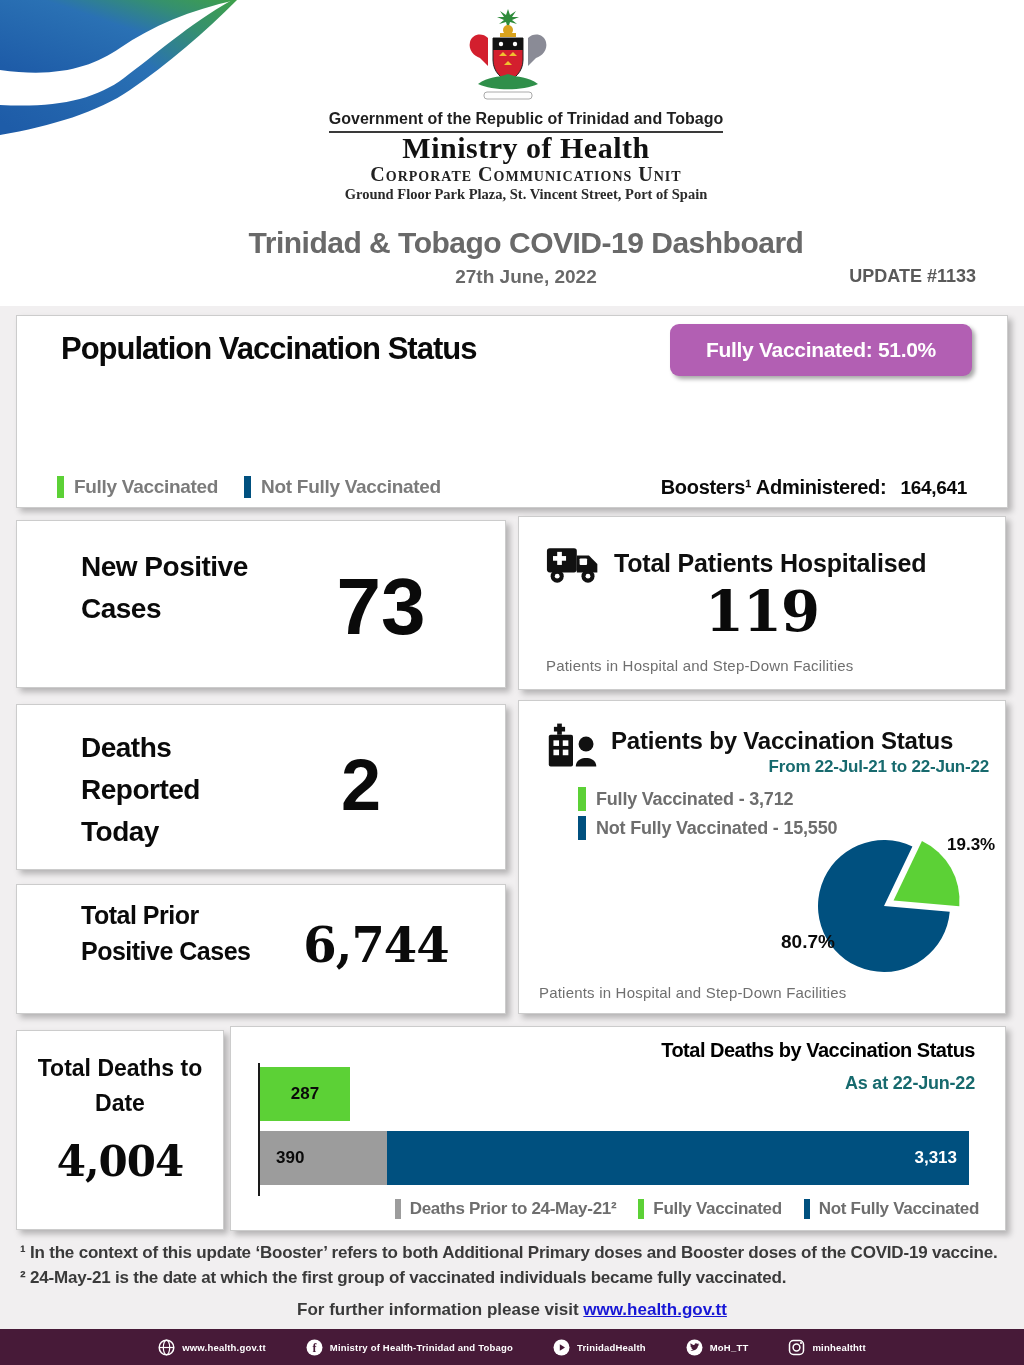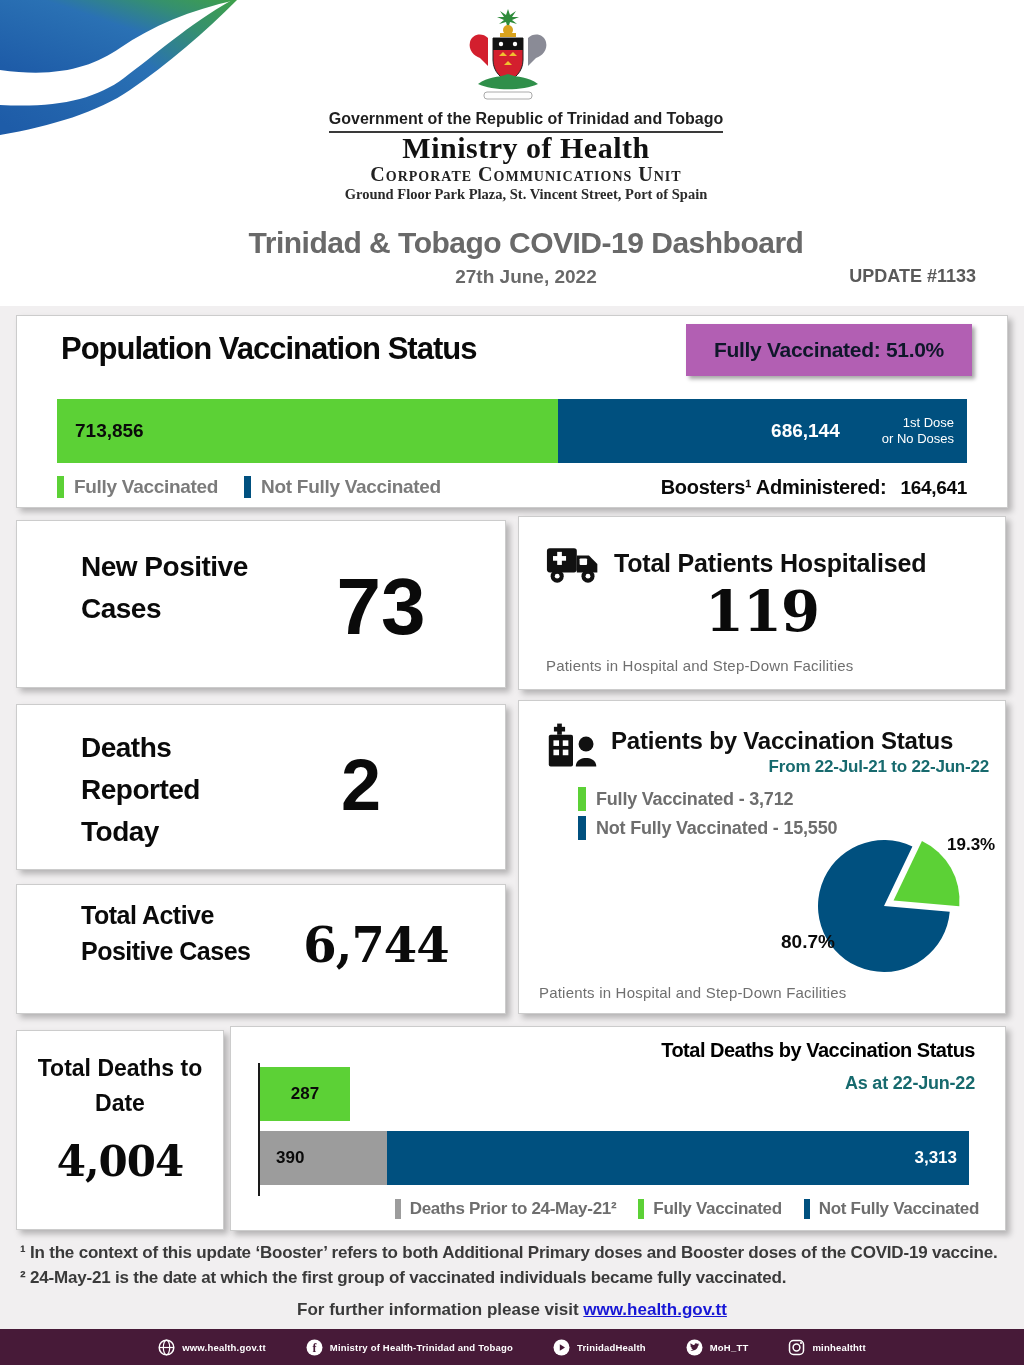--- a/index.html
+++ b/index.html
@@ -22,22 +22,22 @@
   .maintitle{top:226px;font-size:30px;font-weight:700;color:#696969;letter-spacing:-.5px;}
   .datetxt{top:266px;font-size:19px;font-weight:700;color:#696969;}
   .updatetxt{position:absolute;right:48px;top:266px;font-size:18px;font-weight:700;color:#595959;}
 
   
   .card{position:absolute;background:#fff;border:1px solid #cccccc;box-shadow:4px 4px 6px rgba(0,0,0,.25);}
 
   
   .popcard{left:16px;top:315px;width:992px;height:193px;}
   .pop-h{position:absolute;left:44px;top:15px;font-size:31px;font-weight:700;color:#0a0a0a;letter-spacing:-1px;}
-  .badge{position:absolute;right:35px;top:8px;height:52px;display:flex;align-items:center;padding:0 28px;
-         background:var(--purple);color:#0f172a;font-size:21px;font-weight:700;box-shadow:3px 3px 4px rgba(0,0,0,.35);letter-spacing:-.3px;}
+  .badge{position:absolute;right:35px;top:8px;height:52px;display:flex;align-items:center;padding:0 36px;
+         background:var(--purple);color:#ffffff;font-size:21px;font-weight:700;box-shadow:3px 3px 4px rgba(0,0,0,.35);letter-spacing:-.3px;border-radius:9px;}
   .vaxbar{position:absolute;left:40px;right:40px;top:83px;height:64px;display:flex;}
   .vb-green{background:var(--green);display:flex;align-items:center;}
   .vb-green .v{margin-left:18px;font-size:19px;font-weight:700;color:#0a0a0a;}
   .vb-blue{background:var(--blue);flex:1;display:flex;align-items:center;color:#fff;}
   .vb-blue .v{margin-left:auto;font-size:19px;font-weight:700;margin-right:42px;}
   .firstdose{font-size:13px;line-height:1.2;text-align:right;margin-right:13px;font-weight:400;}
   .poplegend{position:absolute;left:40px;right:40px;top:156px;height:30px;display:flex;align-items:center;}
   .mark{display:inline-block;width:7px;height:22px;margin-right:10px;}
   .lg-txt{font-size:19px;font-weight:700;color:#7b7b7b;margin-right:26px;letter-spacing:-.3px;}
   .boosters{margin-left:auto;font-size:20px;font-weight:700;color:#0a0a0a;letter-spacing:-.3px;}
@@ -134,32 +134,20 @@
   <div class="hdr unit abs">Corporate Communications Unit</div>
   <div class="hdr addr abs">Ground Floor Park Plaza, St. Vincent Street, Port of Spain</div>
 
   <div class="hdr maintitle abs">Trinidad &amp; Tobago COVID-19 Dashboard</div>
   <div class="hdr datetxt abs">27th June, 2022</div>
   <div class="updatetxt">UPDATE #1133</div>
 
   <section class="card popcard">
     <div class="pop-h">Population Vaccination Status</div>
     <div class="badge">Fully Vaccinated: 51.0%</div>
-    <div class="vaxbar">
-      <div class="vb-green" style="width: 55%;">
-        <span class="v">713,856</span>
-      </div>
-      <div class="vb-blue">
-        <span class="v">686,144</span>
-        <span class="firstdose">
-          <span>1st Dose</span><br>
-          <span>or No Doses</span>
-        </span>
-      </div>
-    </div>
     <div class="poplegend">
       <span class="mark" style="background:var(--green)"></span>
       <span class="lg-txt">Fully Vaccinated</span>
       <span class="mark" style="background:var(--blue)"></span>
       <span class="lg-txt">Not Fully Vaccinated</span>
       <span class="boosters">
         <span>Boosters¹ Administered:</span><b>164,641</b>
       </span>
     </div>
   </section>
@@ -216,21 +204,21 @@
     <svg style="position:absolute;left:280px;top:112px;width:200px;height:180px;" viewBox="0 0 200 180">
       <path class="fill-blue" d="M85.00,93.00 L150.75,98.73 A66,66 0 1 1 113.41,33.43 Z"></path>
       <path class="fill-green" d="M94.55,87.54 L122.96,27.97 A66,66 0 0 1 160.30,93.27 Z"></path>
     </svg>
     <div class="pielabel" style="left:428px;top:134px;font-size:17px;">19.3%</div>
     <div class="pielabel" style="left:262px;top:230px;font-size:19px;">80.7%</div>
     <div class="caption" style="left:20px;top:283px;">Patients in Hospital and Step-Down Facilities</div>
   </section>
 
   <section class="card accard">
-    <div class="statlabel" style="top:12px;width:210px;font-size:25px;line-height:1.45;">Total Active Positive Cases</div>
+    <div class="statlabel" style="top:12px;width:210px;font-size:25px;line-height:1.45;">Total Prior Positive Cases</div>
     <div class="statvalue serifnum" style="left:270px;right:40px;top:36px;font-size:48px;">6,744</div>
   </section>
 
   <section class="card tdcard">
     <div style="position:absolute;left:0;right:0;top:20px;text-align:center;font-size:23px;font-weight:700;line-height:1.5;color:#0a0a0a;">Total Deaths to Date</div>
     <div class="statvalue serifnum" style="left:0;right:0;top:110px;font-size:42px;">4,004</div>
   </section>
 
   <section class="card dccard">
     <div class="dc-title">Total Deaths by Vaccination Status</div>

